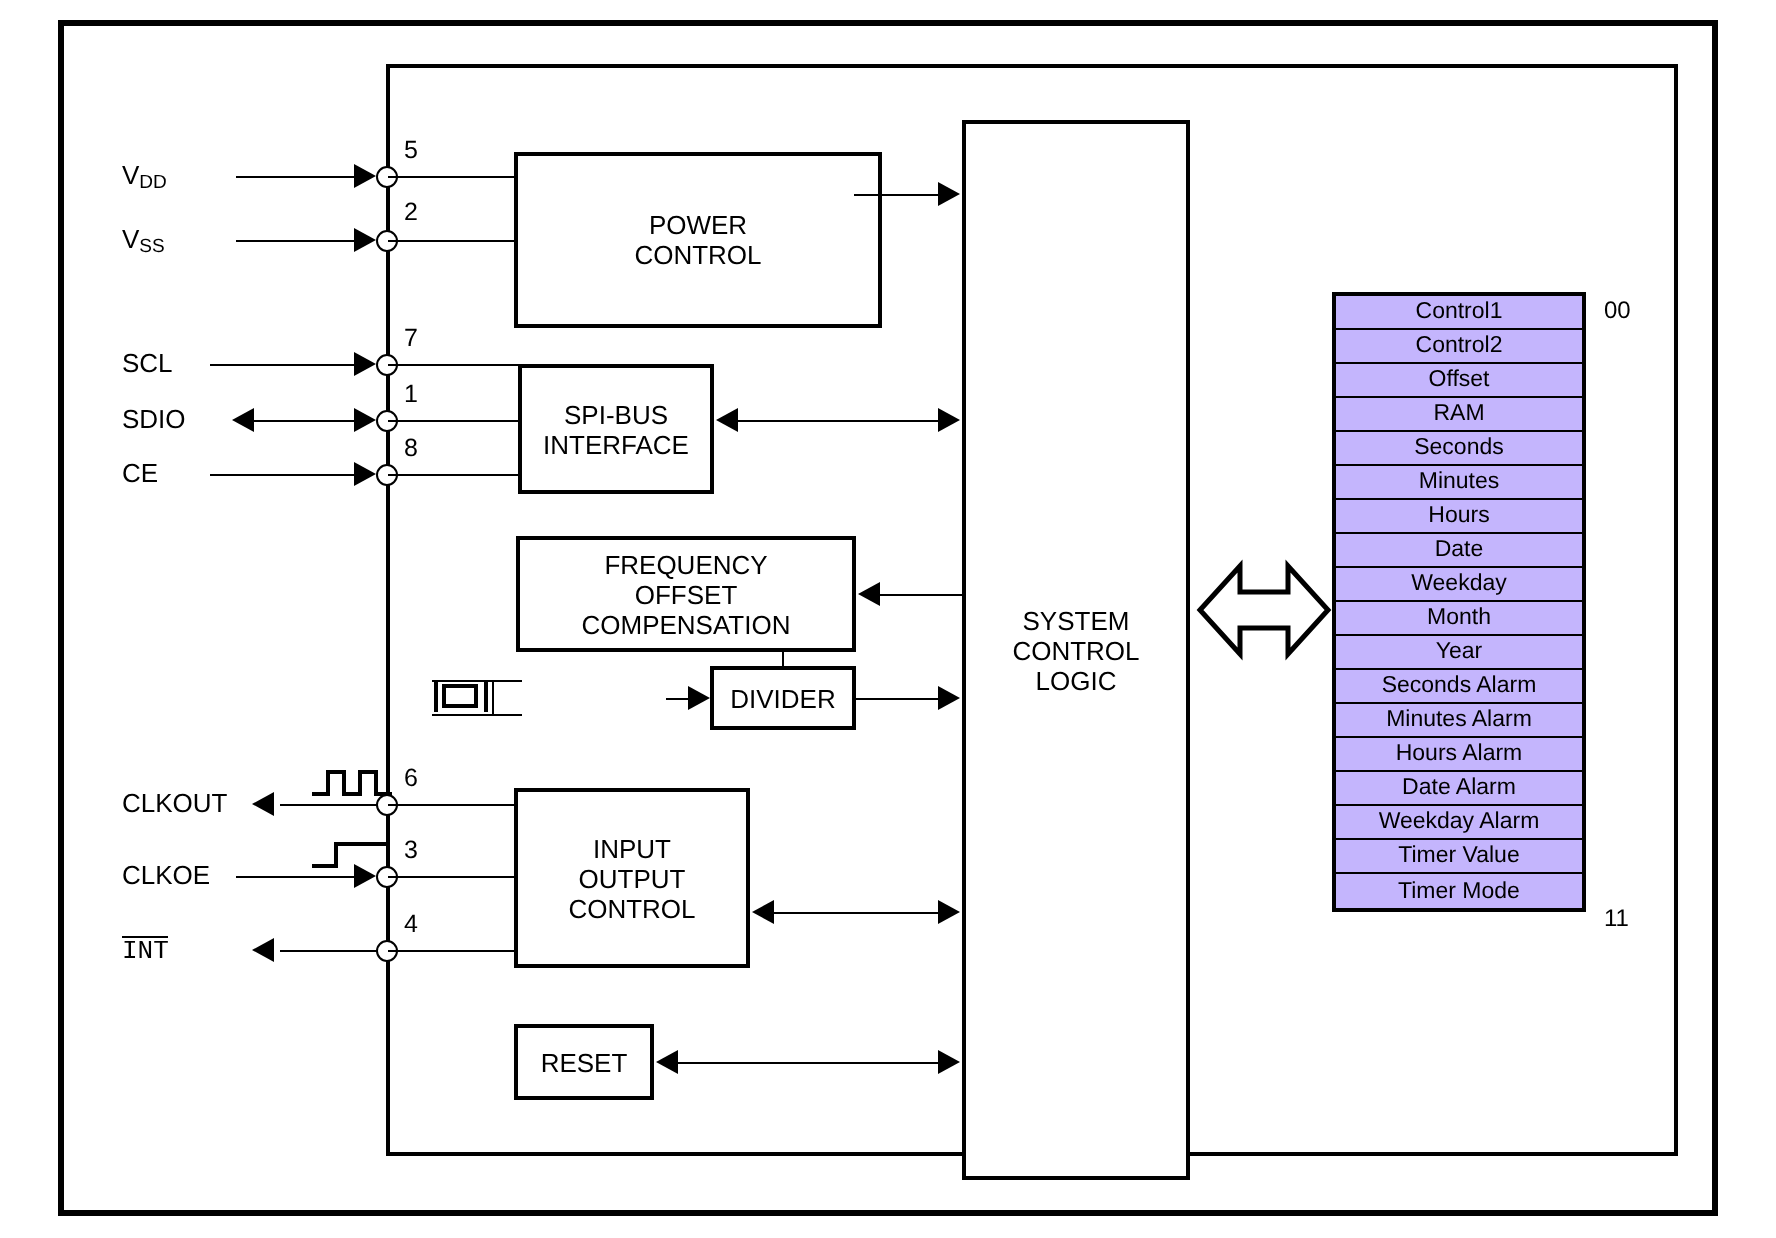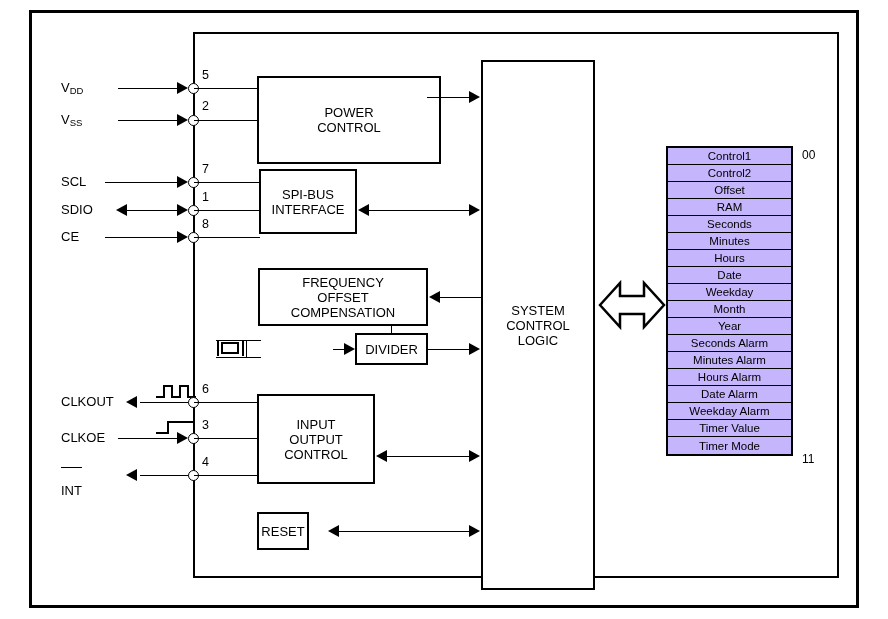--- a/index.html
+++ b/index.html
@@ -24,21 +24,21 @@
   
   .ah{position:absolute;width:0;height:0;}
   .ah-r{border-top:6px solid transparent;border-bottom:6px solid transparent;border-left:11px solid #000;}
   .ah-l{border-top:6px solid transparent;border-bottom:6px solid transparent;border-right:11px solid #000;}
 
   
   .pin-dot{position:absolute;width:11px;height:11px;border:1.5px solid #000;border-radius:50%;background:#fff;box-sizing:border-box;}
   .pin-num{position:absolute;font-size:12.5px;color:#000;}
   .sig-label{position:absolute;font-size:13px;color:#000;white-space:nowrap;}
   .sig-label sub{font-size:9.5px;vertical-align:baseline;position:relative;top:2px;}
-  .ovl{border-top:1.3px solid #000;padding-top:16px;display:inline-block;line-height:14px;}
+  .ovl{border-top:1.3px solid #000;padding-top:0px;display:inline-block;line-height:14px;font-family:Liberation Mono, monospace;}
 
   
   .reg-table{position:absolute;left:666px;top:146px;width:127px;border:2px solid #000;box-sizing:border-box;background:#fff;}
   .reg-row{height:17px;border-bottom:1.5px solid #000;display:flex;align-items:center;justify-content:center;
            font-size:11.5px;color:#000;box-sizing:border-box;background:#c4b5fd;}
   .reg-row:last-child{border-bottom:none;}
   .reg-addr{position:absolute;font-size:12px;color:#000;}
 
   
   .xtal{position:absolute;left:213px;top:336px;width:34px;height:24px;}
@@ -124,21 +124,21 @@
   <div class="ln lnh" style="left:194px;top:438px;width:64px;"></div>
   <div class="ln lnh" style="left:194px;top:475px;width:64px;"></div>
 
   <div class="blk" style="left:257px;top:60px;width:184px;height:88px;margin-top:16px;">
     <div>
       <span>POWER</span>
       <span>CONTROL</span>
     </div>
   </div>
 
-  <div class="blk" style="left:259px;top:169px;width:98px;height:65px;">
+  <div class="blk" style="left:259px;top:182px;width:98px;height:65px;">
     <div>
       <span>SPI-BUS</span>
       <span>INTERFACE</span>
     </div>
   </div>
 
   <div class="blk" style="left:258px;top:268px;width:170px;height:58px;">
     <div>
       <span>FREQUENCY</span>
       <span>OFFSET</span>
@@ -160,21 +160,21 @@
   </div>
 
   <div class="blk" style="left:257px;top:394px;width:118px;height:90px;">
     <div>
       <span>INPUT</span>
       <span>OUTPUT</span>
       <span>CONTROL</span>
     </div>
   </div>
 
-  <div class="blk" style="left:257px;top:512px;width:52px;height:38px;">
+  <div class="blk" style="left:257px;top:512px;width:70px;height:38px;">
     <span>RESET</span>
   </div>
 
   <div class="xtal">
     <div class="plate" style="left:4px;"></div>
     <div class="plate" style="left:29px;"></div>
     <div class="body"></div>
   </div>
   <div class="ln lnh" style="left:216px;top:340px;width:45px;"></div>
   <div class="ln lnv" style="left:246px;top:340px;height:18px;"></div>

